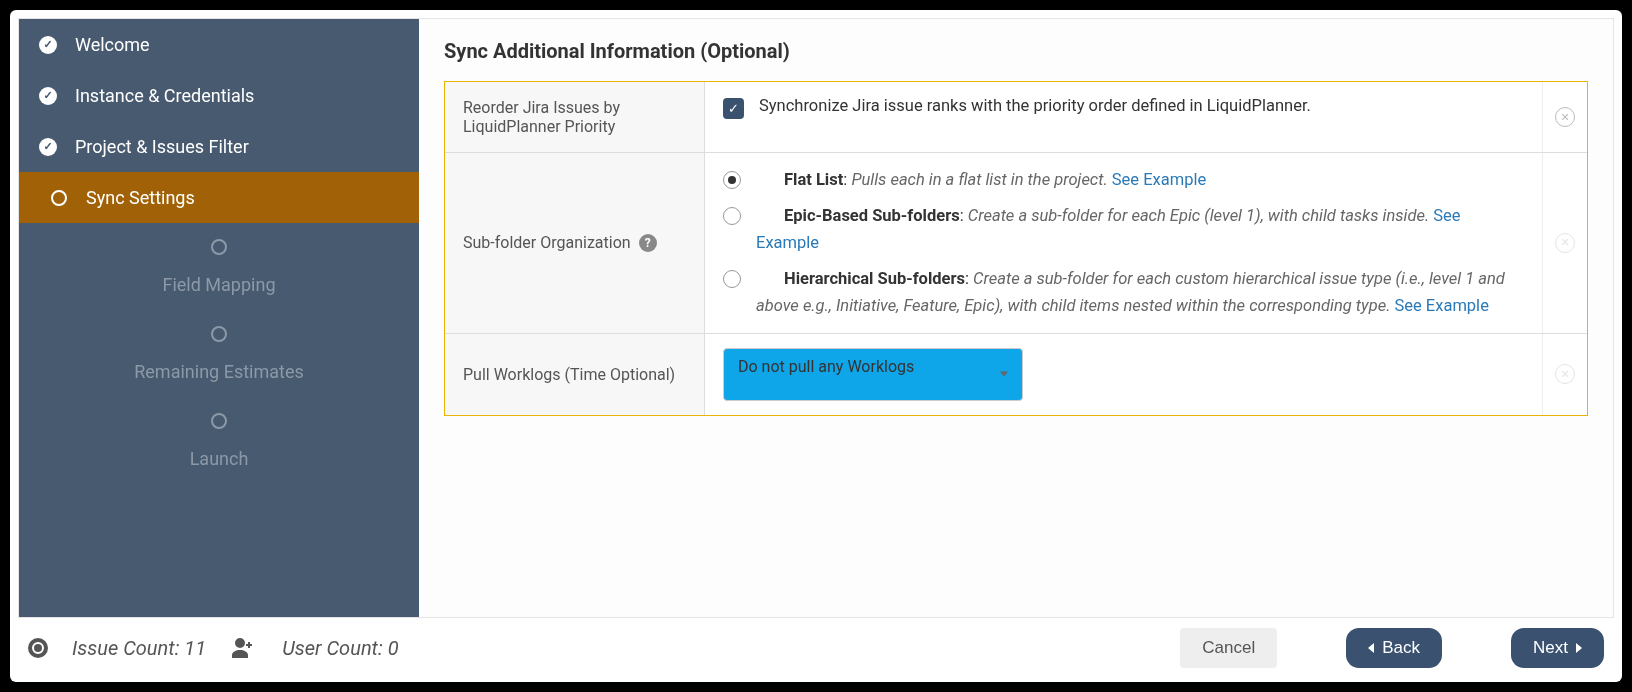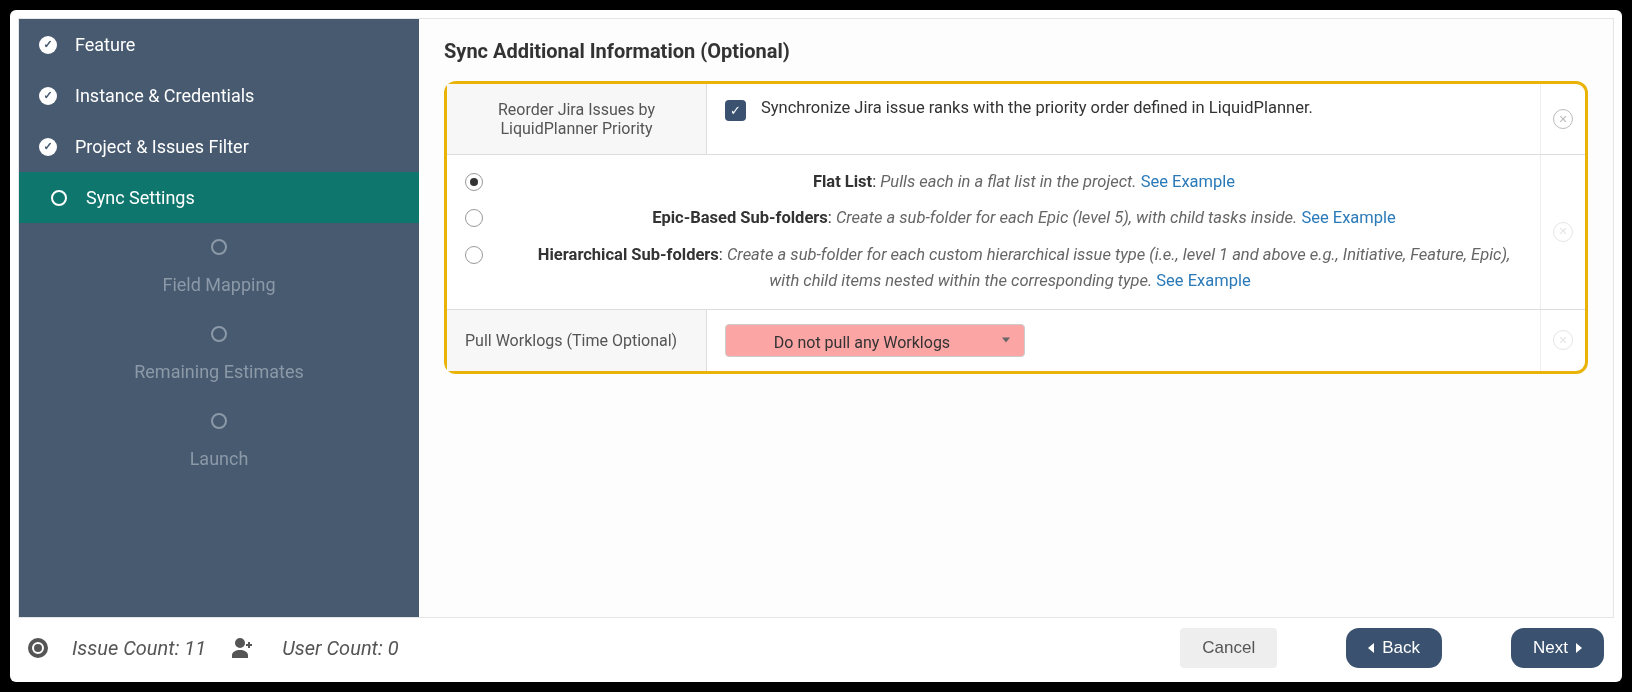--- a/index.html
+++ b/index.html
@@ -34,21 +34,21 @@
 .sidebar-item {
   display: flex;
   align-items: center;
   padding: 15px 20px;
   gap: 18px;
   font-size: 18px;
   cursor: pointer;
   color: #fff;
 }
 .sidebar-item.active {
-  background: #0f766e;
+  background: #a16207;
   padding-left: 31px;
 }
 .sidebar-item.disabled {
   color: #8c99a8;
   cursor: default;
   flex-direction: column;
 }
 .step-icon {
   width: 18px;
   height: 18px;
@@ -81,24 +81,23 @@
   overflow: auto;
   background: #fdfdfd;
 }
 .content-title {
   font-size: 20px;
   font-weight: 700;
   color: #333;
   margin-bottom: 18px;
 }
 .settings-table {
-  border: 3px solid #eab308;
-  border-radius: 12px;
+  border: 1px solid #eab308;
+  border-radius: 0;
   background: #fff;
-  text-align: center;
 }
 .settings-row {
   display: flex;
   border-bottom: 1px solid #ddd;
 }
 .settings-row:last-child { border-bottom: none; }
 .settings-label {
   width: 260px;
   background: #f7f7f7;
   padding: 16px 18px;
@@ -172,24 +171,24 @@
 .help-icon {
   width: 18px; height: 18px; border-radius: 50%;
   background: #888; color: #fff;
   font-size: 12px; font-weight: bold;
   display: inline-flex; align-items: center; justify-content: center;
   flex-shrink: 0;
 }
 .select {
   border: 1px solid #ccc;
   border-radius: 4px;
-  padding: 8px 40px 4px 14px;
+  padding: 8px 40px 24px 14px;
   font-size: 16px;
   color: #333;
-  background: #fca5a5;
+  background: #0ea5e9;
   position: relative;
   min-width: 300px;
   cursor: pointer;
 }
 .select::after {
   content: "";
   position: absolute;
   right: 14px;
   top: 50%;
   width: 0; height: 0;
@@ -251,21 +250,21 @@
 <body>
 
 <div class="window">
   <div class="main-area">
 
     <div class="sidebar">
       <div class="sidebar-item">
         <span class="step-icon">
             <span class="step-circle-check">✓</span>
           </span>
-        <span>Feature</span>
+        <span>Welcome</span>
       </div>
       <div class="sidebar-item">
         <span class="step-icon">
             <span class="step-circle-check">✓</span>
           </span>
         <span>Instance &amp; Credentials</span>
       </div>
       <div class="sidebar-item">
         <span class="step-icon">
             <span class="step-circle-check">✓</span>
@@ -308,37 +307,41 @@
           <div class="settings-value">
             <span class="checkbox">✓</span>
             <span>Synchronize Jira issue ranks with the priority order defined in LiquidPlanner.</span>
           </div>
           <div class="settings-clear">
             <span class="clear-btn">✕</span>
           </div>
         </div>
 
         <div class="settings-row">
+          <div class="settings-label">
+            <span>Sub-folder Organization</span>
+            <span class="help-icon">?</span>
+          </div>
           <div class="settings-value">
             <div class="radio-group">
 
               <div class="radio-option">
                 <span class="radio selected"></span>
                 <span class="option-text">
                   <span class="option-title">Flat List</span><span>: </span>
                   <span class="option-desc">Pulls each in a flat list in the project.</span>
                   <span> </span><a class="link">See Example</a>
                 </span>
               </div>
 
               <div class="radio-option">
                 <span class="radio"></span>
                 <span class="option-text">
                   <span class="option-title">Epic-Based Sub-folders</span><span>: </span>
-                  <span class="option-desc">Create a sub-folder for each Epic (level 5), with child tasks inside.</span>
+                  <span class="option-desc">Create a sub-folder for each Epic (level 1), with child tasks inside.</span>
                   <span> </span><a class="link">See Example</a>
                 </span>
               </div>
 
               <div class="radio-option">
                 <span class="radio"></span>
                 <span class="option-text">
                   <span class="option-title">Hierarchical Sub-folders</span><span>: </span>
                   <span class="option-desc">Create a sub-folder for each custom hierarchical issue type (i.e., level 1 and above e.g., Initiative, Feature, Epic), with child items nested within the corresponding type.</span>
                   <span> </span><a class="link">See Example</a>

